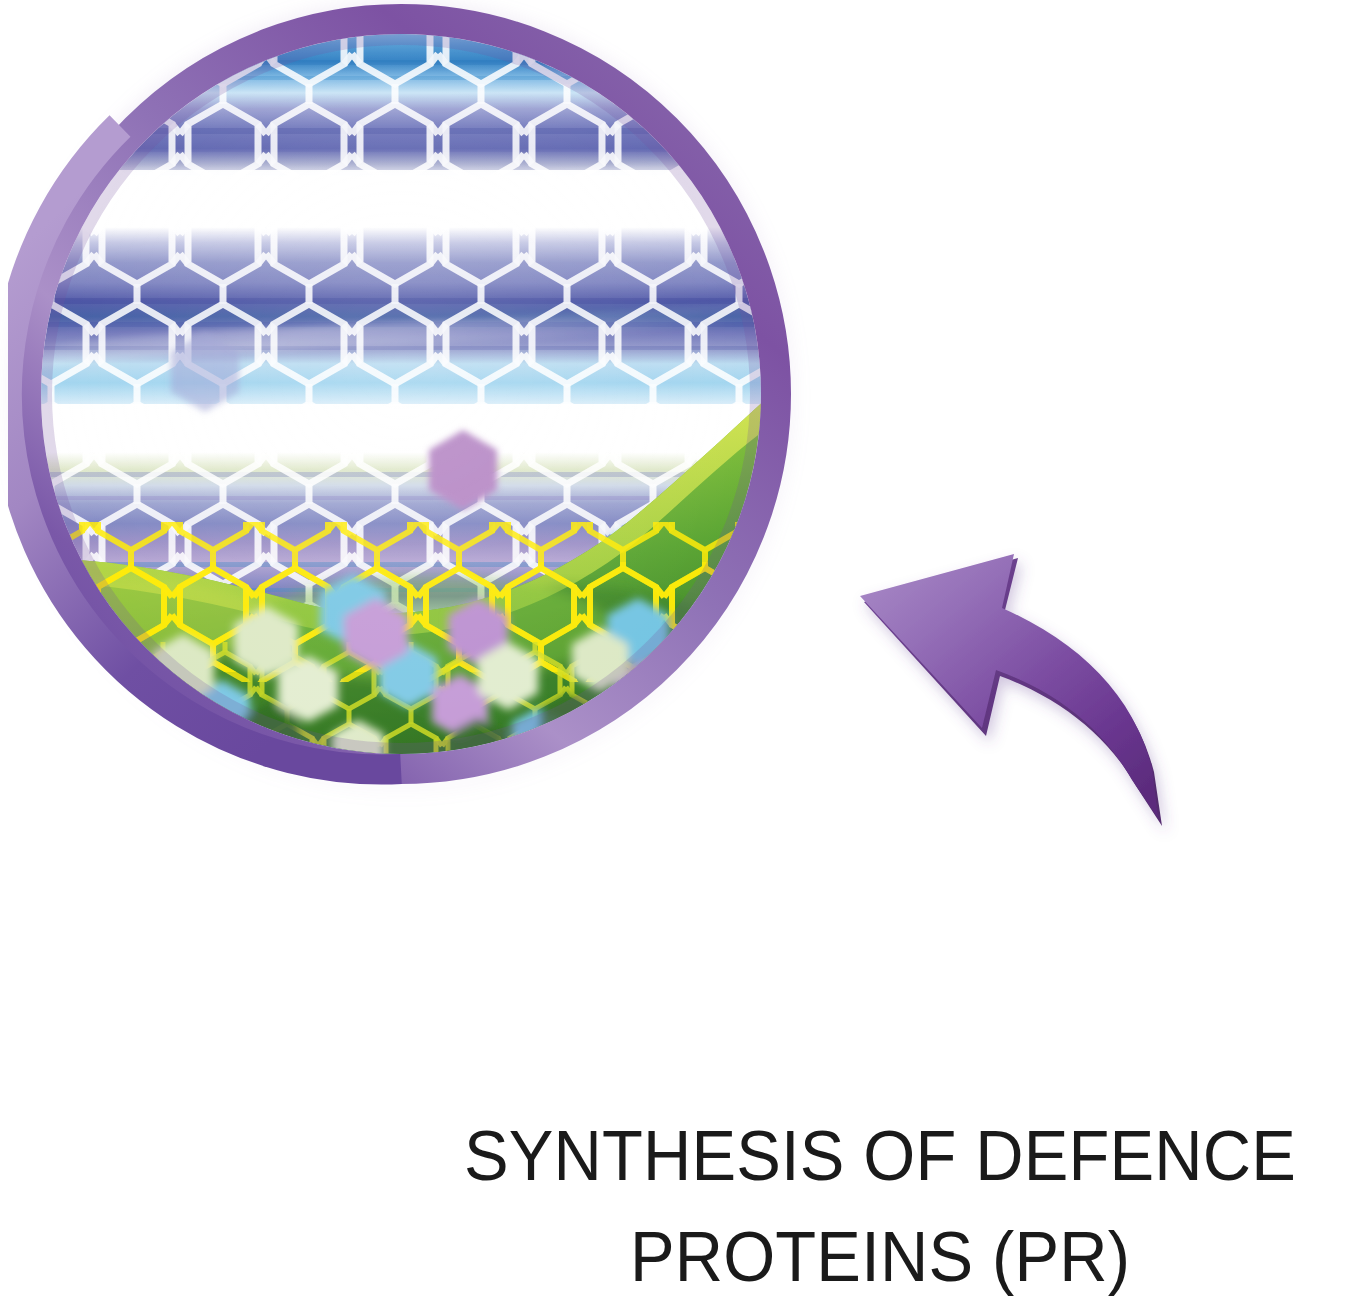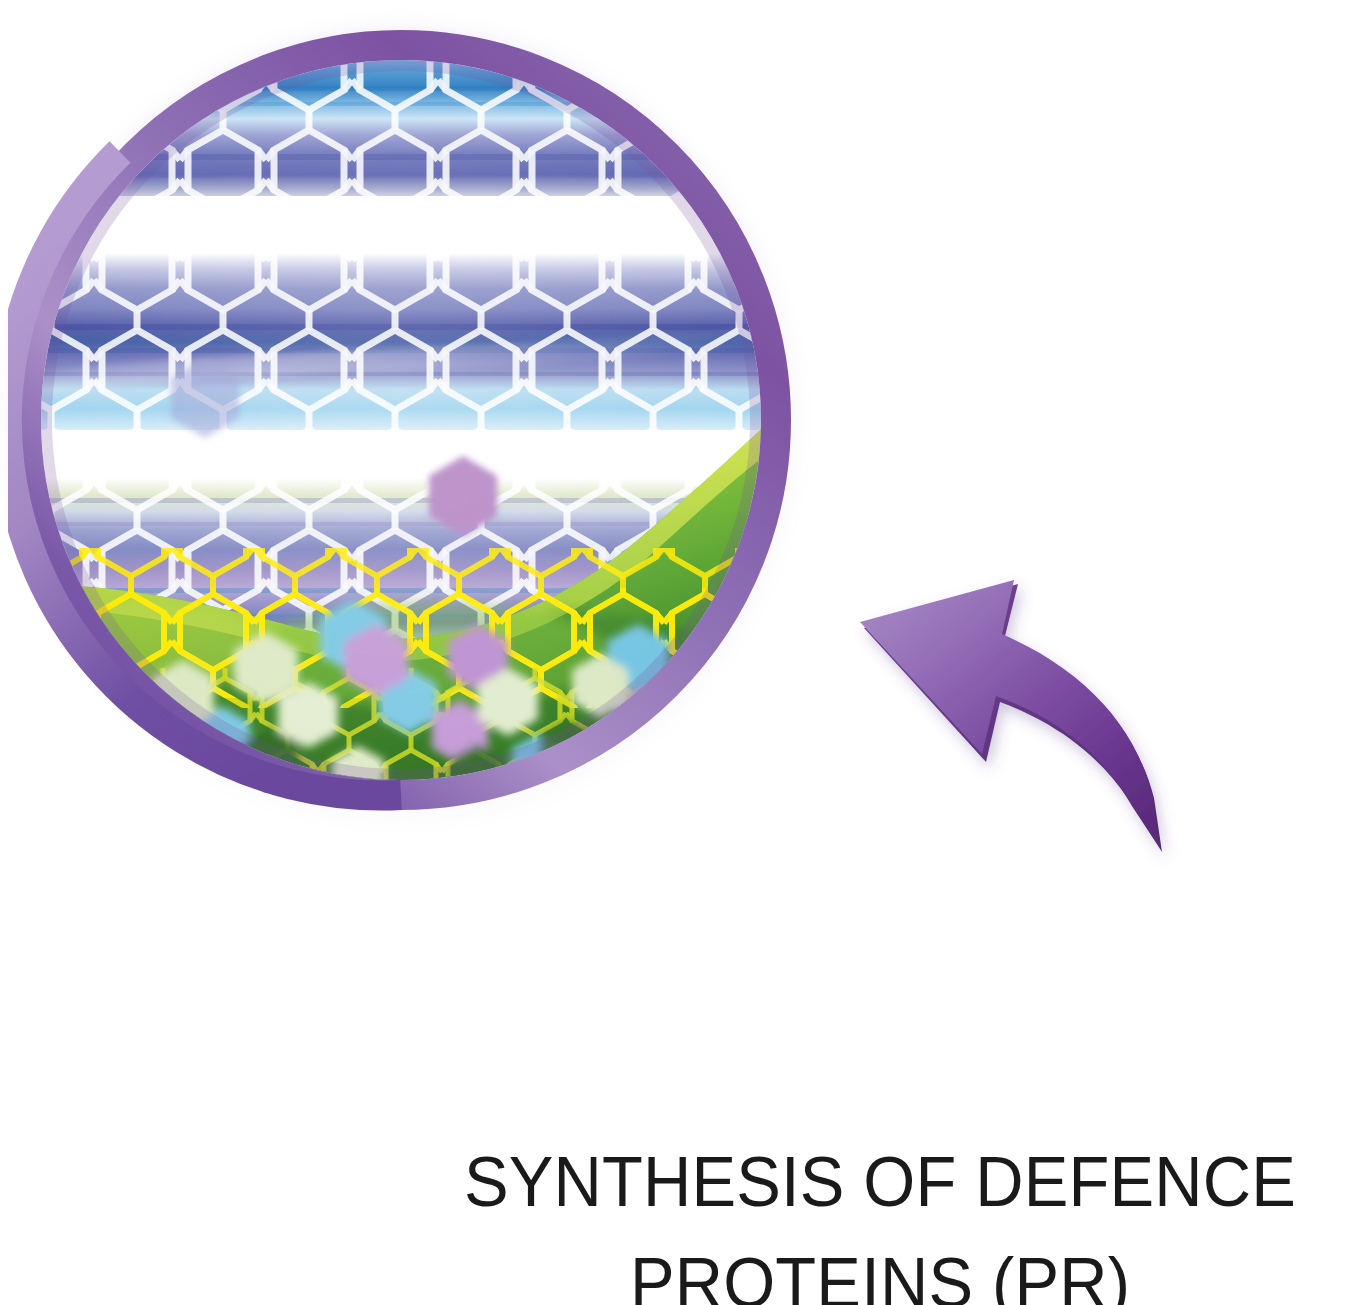--- a/index.html
+++ b/index.html
@@ -14,21 +14,20 @@
     overflow: hidden;
     font-family: "Liberation Sans", sans-serif;
   }
 
   
   #stage {
     position: absolute;
     inset: 0;
     width: 1371px;
     height: 1151px;
-    margin-top: 26px;
   }
 
   
   #badge-wrap {
     position: absolute;
     left: 8px;
     top: 2px;
     width: 786px;
     height: 790px;
   }

